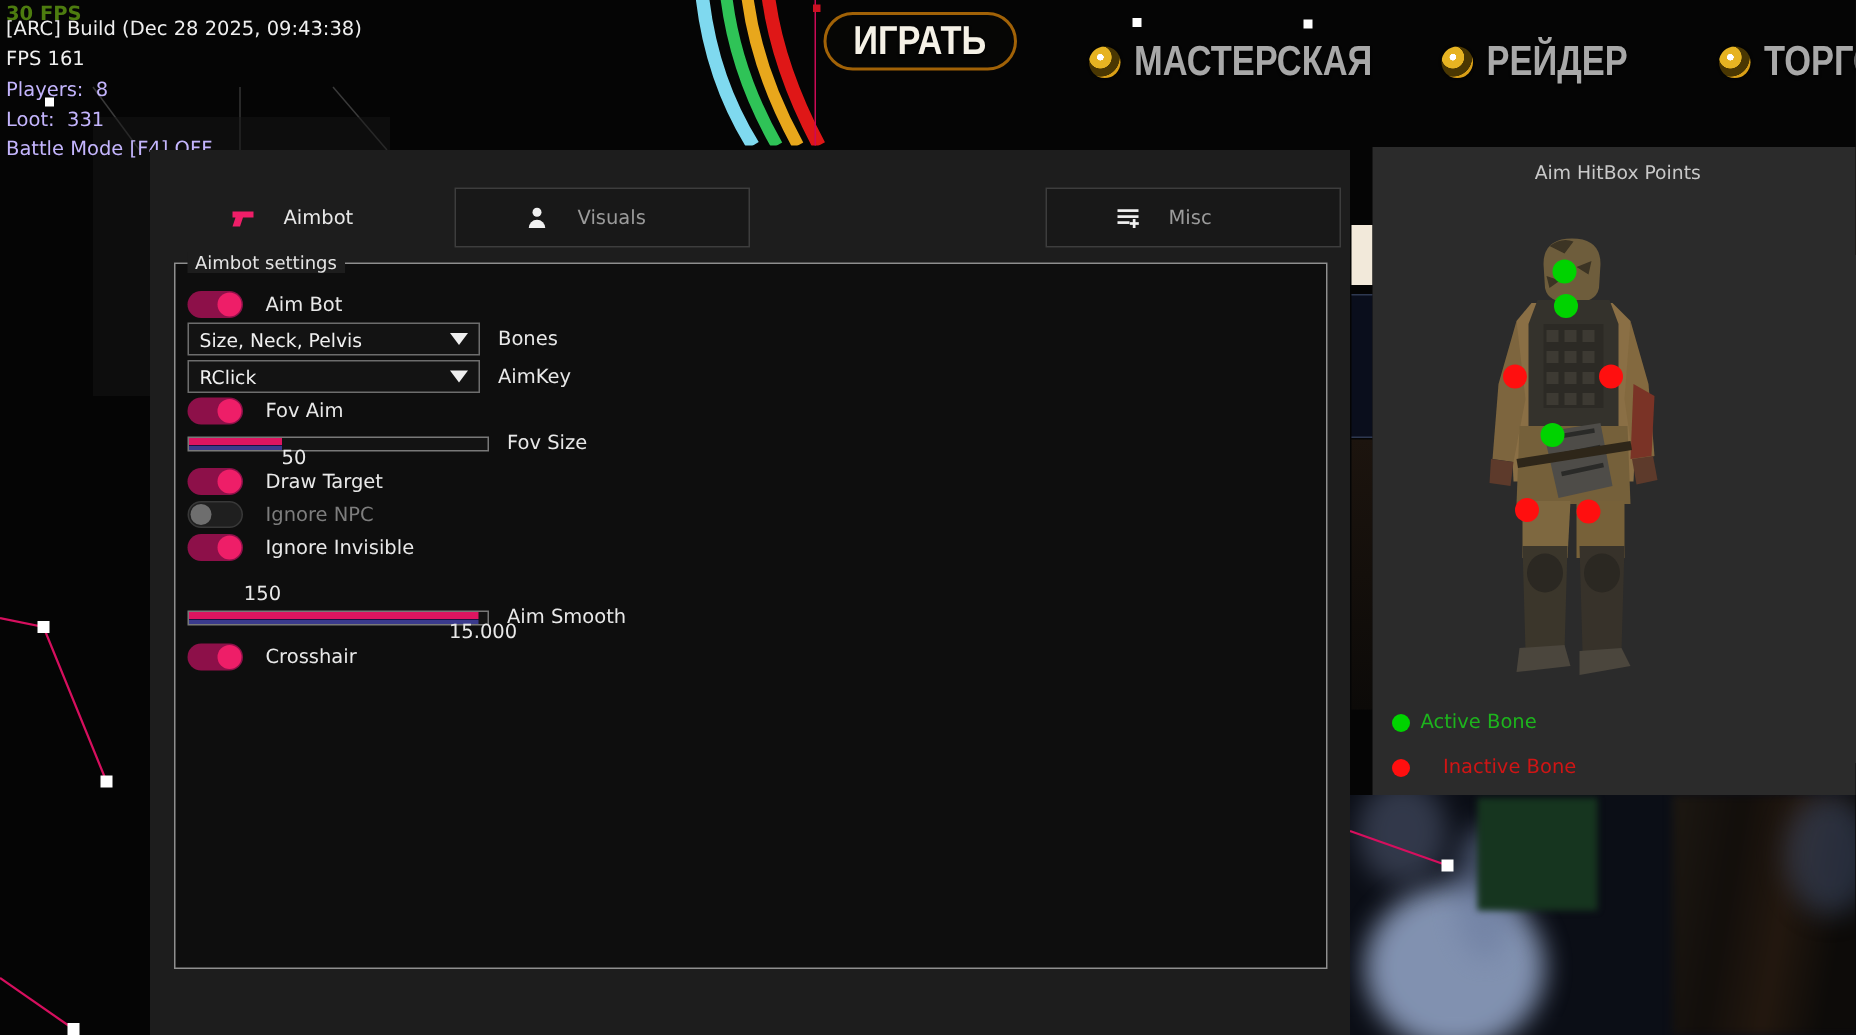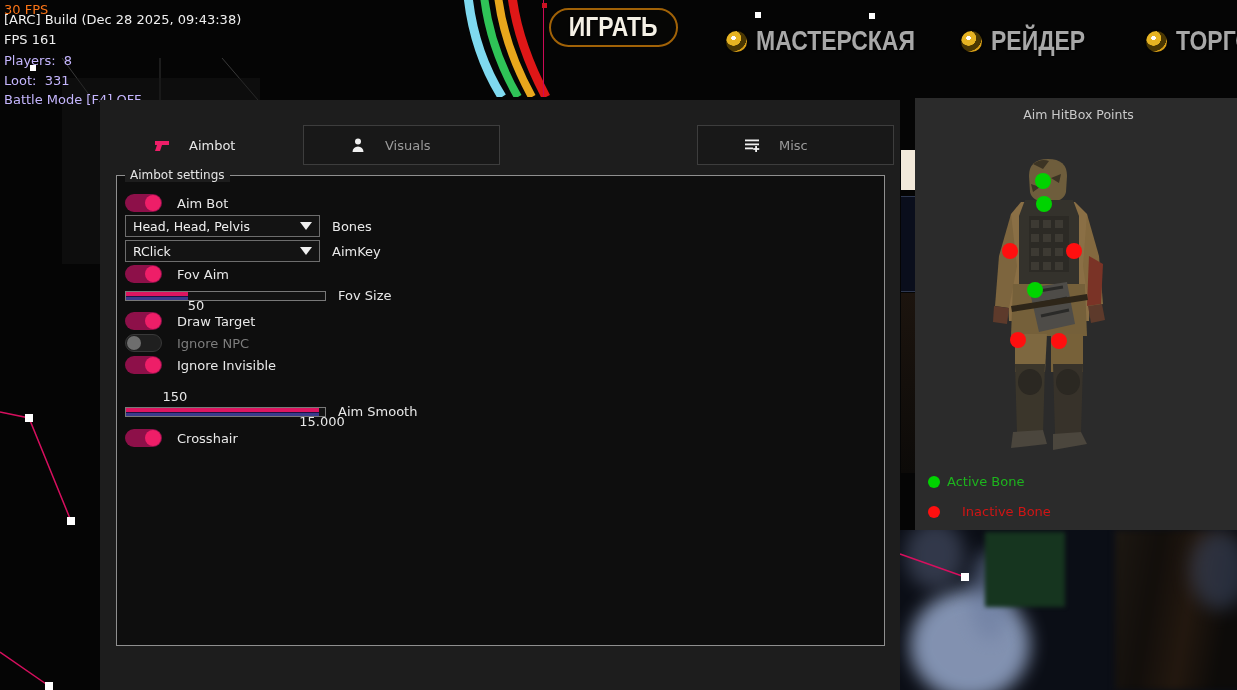--- a/index.html
+++ b/index.html
@@ -24,21 +24,21 @@
   .b3 { left:5px;  top:-10px; width:60px; height:70px; background:#59637e; opacity:.5;}
   .sign { left:85px; top:2px; width:80px; height:75px; background:#16351f; filter:blur(2px); position:absolute; }
   .col1 { position:absolute; left:215px; top:0; width:130px; height:160px;
           background:linear-gradient(100deg,#1d1812 0%,#120e0b 30%,#23180f 55%,#0d0b09 80%); filter:blur(3px);}
   .b4 { left:290px; top:0px; width:60px; height:80px; background:#3d4a66; opacity:.55;}
   .esp-svg { position:absolute; inset:0; width:100%; height:100%; pointer-events:none; }
 
   
   .debug { position:absolute; left:4px; top:0; font-size:13px; line-height:20px; white-space:pre; }
   .debug .ln { position:absolute; left:0; white-space:pre; }
-  .dbg-green { color:#f97316; font-weight:normal; }
+  .dbg-green { color:#4d7c0f; font-weight:bold; }
   .dbg-white { color:#efefef; }
   .dbg-red   { color:#c4b5fd; }
 
   
   .topmenu-item { position:absolute; top:25px; display:flex; align-items:center; gap:9px; cursor:pointer; }
   .topmenu-label { font-family:"Liberation Sans", sans-serif; font-weight:bold; font-size:28px;
                    color:#a8a8a8; letter-spacing:0; transform:scaleX(.82); transform-origin:left center;
                    text-shadow:0 1px 2px #000; white-space:nowrap; }
   .coin { width:21px; height:21px; border-radius:50%; flex:0 0 auto;
           background:radial-gradient(circle at 36% 34%, #ffffff 0 11%, #e6b322 12% 38%, #4a3702 40% 66%, #d99f16 68% 100%);
@@ -196,21 +196,21 @@
   <div class="groupbox">
     <span class="group-title">Aimbot settings</span>
 
     <div class="row" style="top:18px">
       <div class="toggle on"></div>
       <span class="tg-label">Aim Bot</span>
     </div>
 
     <div class="row" style="top:39px">
       <div class="dropdown">
-        <span class="dd-value">Head, Head, Pelvis</span>
+        <span class="dd-value">Size, Neck, Pelvis</span>
         <span class="dd-arrow"></span>
       </div>
       <span class="ctl-label">Bones</span>
     </div>
 
     <div class="row" style="top:64px">
       <div class="dropdown">
         <span class="dd-value">RClick</span>
         <span class="dd-arrow"></span>
       </div>

